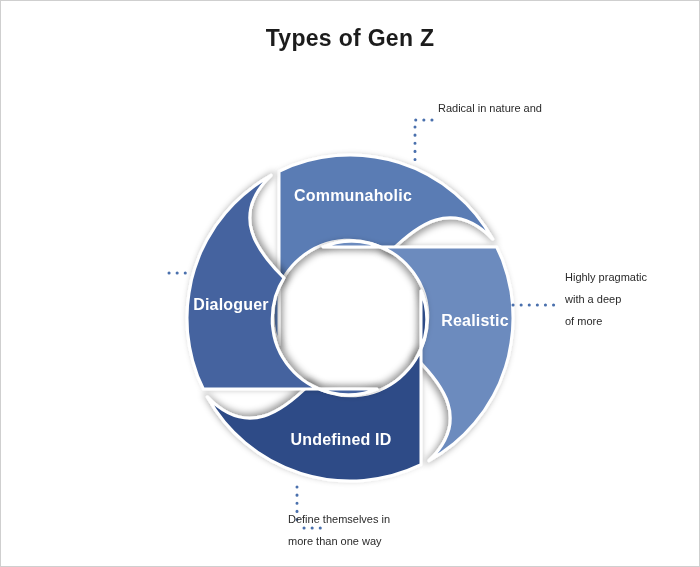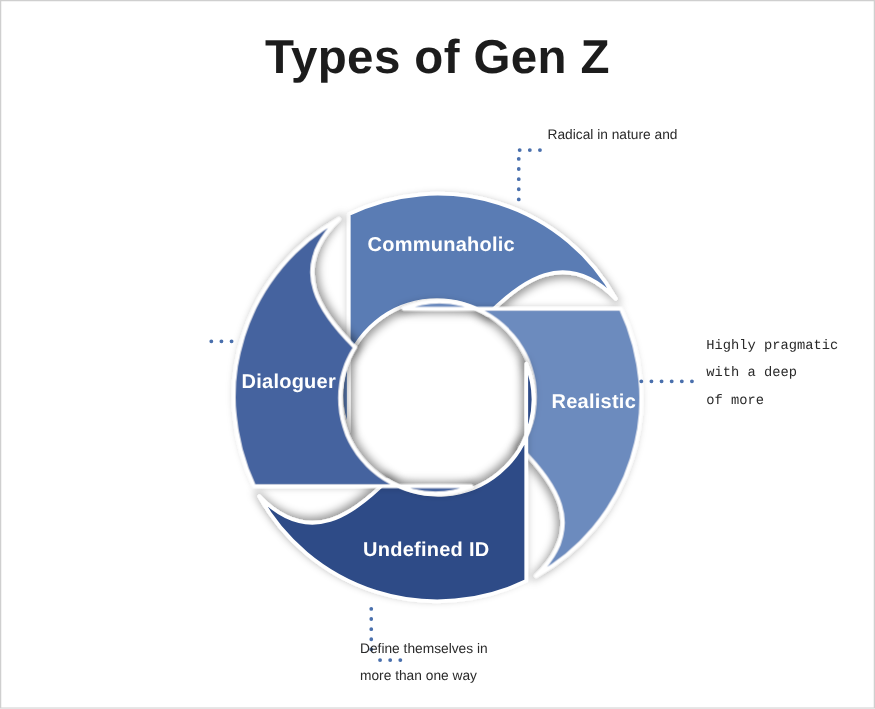--- a/index.html
+++ b/index.html
@@ -8,34 +8,34 @@
     width:700px;height:567px;
     box-sizing:border-box;
     border:1px solid #cfcfcf;
     background:#ffffff;
     font-family:"Liberation Sans", sans-serif;
     overflow:hidden;
   }
   .title{
     position:absolute;top:24px;left:0;width:100%;
     margin:0;text-align:center;
-    font-size:38px;font-weight:bold;color:#1c1c1c;letter-spacing:.3px;
+    font-size:23px;font-weight:bold;color:#1c1c1c;letter-spacing:.3px;
   }
   .diagram-svg{position:absolute;left:0;top:0;}
   .seg-label{
     font-family:"Liberation Sans", sans-serif;
     font-weight:bold;fill:#ffffff;letter-spacing:.2px;
   }
   .annotation{
     position:absolute;
     font-size:11px;line-height:22px;color:#2a2a2a;
     white-space:nowrap;
   }
   .annotation.top{left:437px;top:96px;}
-  .annotation.right{left:564px;top:265px;font-family:Liberation Mono, monospace;}
+  .annotation.right{left:564px;top:265px;}
   .annotation.bottom{left:287px;top:507px;}
   .annotation.left{left:21px;top:253px;}
 </style>
 </head>
 <body>
 
 <div class="frame">
 
   <h1 class="title">Types of Gen Z</h1>
 

